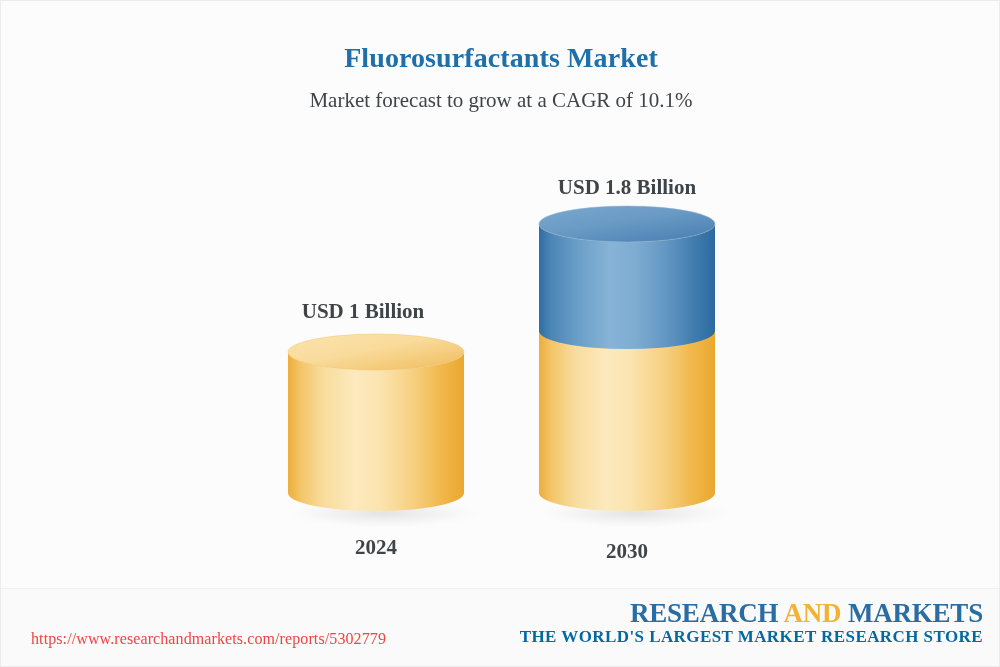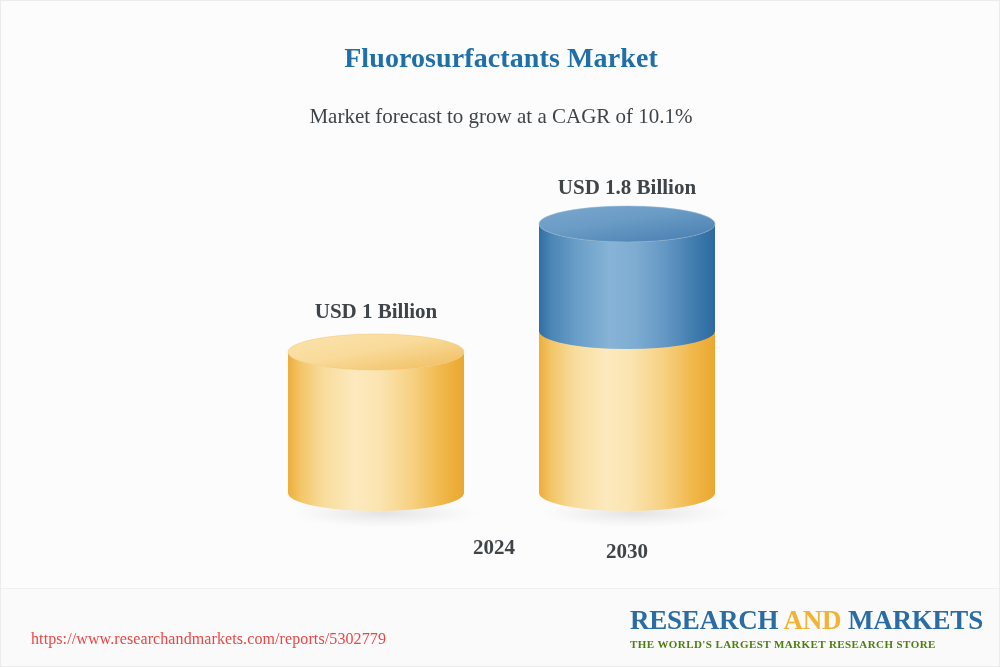--- a/index.html
+++ b/index.html
@@ -34,21 +34,21 @@
     text-align: center;
     font-size: 28px;
     font-weight: bold;
     color: #1f6fa8;
     letter-spacing: 0.1px;
     line-height: 38px;
   }
   .chart-subtitle {
     position: absolute;
     left: 0;
-    top: 100px;
+    top: 84px;
     width: 1000px;
     text-align: center;
     font-size: 21px;
     font-weight: normal;
     color: #3f4449;
     line-height: 30px;
   }
 
   
   .plot-area {
@@ -101,54 +101,55 @@
     position: absolute;
     left: 30px;
     bottom: 18px;
     font-size: 16px;
     color: #ef4444;
     letter-spacing: 0.1px;
   }
   .logo-block {
     position: absolute;
     right: 18px;
-    bottom: 14px;
+    bottom: 21px;
+    text-align: right;
   }
   .logo-main {
     font-size: 27px;
     font-weight: bold;
     color: #2a6ca4;
     letter-spacing: -0.2px;
     line-height: 30px;
     white-space: nowrap;
   }
   .logo-and {
     color: #f2b233;
   }
   .logo-tagline {
-    font-size: 11px;
-    font-weight: bold;
-    color: #4d7c0f;
+    font-size: 17px;
+    font-weight: bold;
+    color: #0369a1;
     letter-spacing: 0.42px;
     line-height: 16px;
     white-space: nowrap;
     margin-top: 1px;
   }
 </style>
 </head>
 <body>
 
 <div id="infographic">
 
   <div class="chart-title">Fluorosurfactants Market</div>
   <div class="chart-subtitle">Market forecast to grow at a CAGR of 10.1%</div>
 
   <div class="plot-area">
 
-    <div class="value-label" style="left:225px; top:288px;">USD 1 Billion</div>
+    <div class="value-label" style="left:212px; top:288px;">USD 1 Billion</div>
 
     <svg class="cyl-svg" style="left:275px; top:320px;" width="200" height="210" viewBox="0 0 200 210">
       <defs>
         <linearGradient id="yellowBody1" x1="0" y1="0" x2="1" y2="0">
           <stop offset="0%" stop-color="#edad3a"></stop>
           <stop offset="7%" stop-color="#f3c567"></stop>
           <stop offset="20%" stop-color="#f8dc9c"></stop>
           <stop offset="38%" stop-color="#fce9bd"></stop>
           <stop offset="52%" stop-color="#fbe4b0"></stop>
           <stop offset="70%" stop-color="#f7d184"></stop>
@@ -172,21 +173,21 @@
       <path d="M 12,31
                L 12,172
                A 88,18 0 0 0 188,172
                L 188,31
                A 88,18 0 0 1 12,31 Z" fill="url(#yellowBody1)"></path>
 
       <ellipse cx="100" cy="31" rx="88" ry="18" fill="url(#yellowTop1)"></ellipse>
       <ellipse cx="100" cy="31" rx="88" ry="18" fill="none" stroke="#f1c271" stroke-width="0.8" stroke-opacity="0.55"></ellipse>
     </svg>
 
-    <div class="category-label" style="left:214px; top:532px;text-align:right;">2024</div>
+    <div class="category-label" style="left:225px; top:532px;">2024</div>
 
     <div class="value-label" style="left:476px; top:164px;">USD 1.8 Billion</div>
 
     <svg class="cyl-svg" style="left:526px; top:192px;" width="200" height="338" viewBox="0 0 200 338">
       <defs>
         <linearGradient id="blueBody2" x1="0" y1="0" x2="1" y2="0">
           <stop offset="0%" stop-color="#2f6ea3"></stop>
           <stop offset="7%" stop-color="#4b86b6"></stop>
           <stop offset="22%" stop-color="#6b9fc8"></stop>
           <stop offset="40%" stop-color="#86b3d6"></stop>

